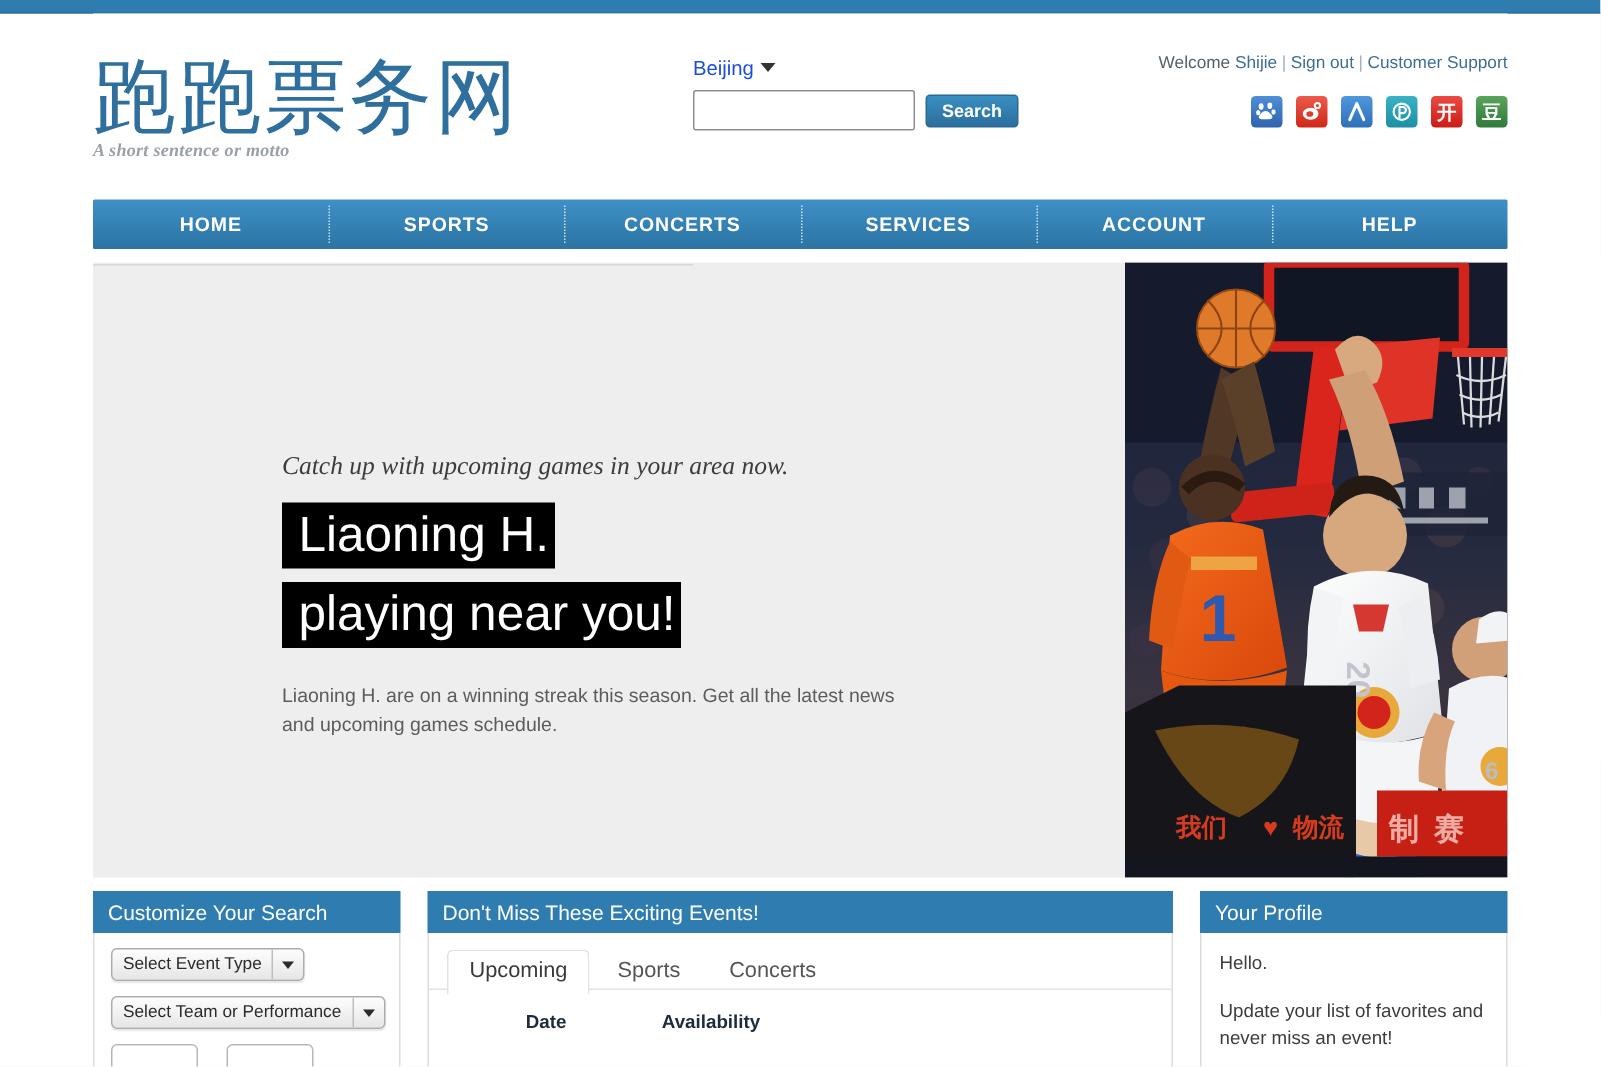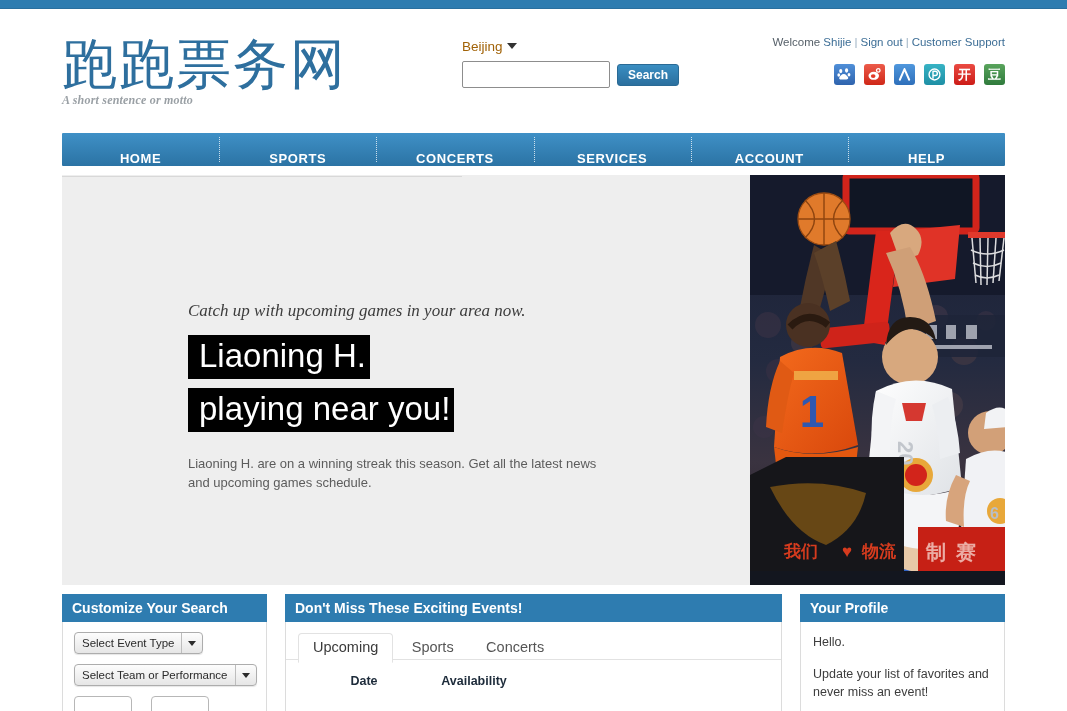--- a/index.html
+++ b/index.html
@@ -60,21 +60,21 @@
     letter-spacing: .2px;
   }
 
   
   .search-block {
     position: absolute; left: 400px; top: 28px;
     width: 230px;
   }
   .city-select {
     font-size: 13.5px;
-    color: #a16207;
+    color: #1d4ed8;
     margin-bottom: 7px;
     cursor: pointer;
     display: inline-block;
   }
   .city-caret {
     display: inline-block;
     width: 0; height: 0;
     margin-left: 4px;
     border-left: 5px solid transparent;
     border-right: 5px solid transparent;
@@ -148,21 +148,21 @@
   
   .nav {
     position: relative;
     height: 33px;
     background: linear-gradient(#3f90c6, #2b73a4);
     display: flex;
     border-radius: 1px;
   }
   .nav-item {
     flex: 1 1 0;
-    display: flex; align-items: flex-end; justify-content: center;
+    display: flex; align-items: center; justify-content: center;
     color: #ffffff;
     font-size: 13px;
     font-weight: bold;
     letter-spacing: .6px;
     cursor: pointer;
     position: relative;
     font-family: "Liberation Sans", sans-serif;
   }
   .nav-item + .nav-item::before {
     content: "";
@@ -230,21 +230,21 @@
     margin-top: 9px;
     display: flex;
     gap: 18px;
     height: 120px;
   }
   .panel { background: #ffffff; }
   .panel-head {
     background: #2e7cb0;
     color: #ffffff;
     font-size: 14px;
-    font-weight: bold;
+    font-weight: normal;
     padding: 6px 10px 7px 10px;
     height: 28px;
     line-height: 16px;
     font-family: "Liberation Sans", sans-serif;
   }
   .panel-body {
     border: 1px solid #dcdcdc;
     border-top: none;
     background: #fff;
     height: 92px;

